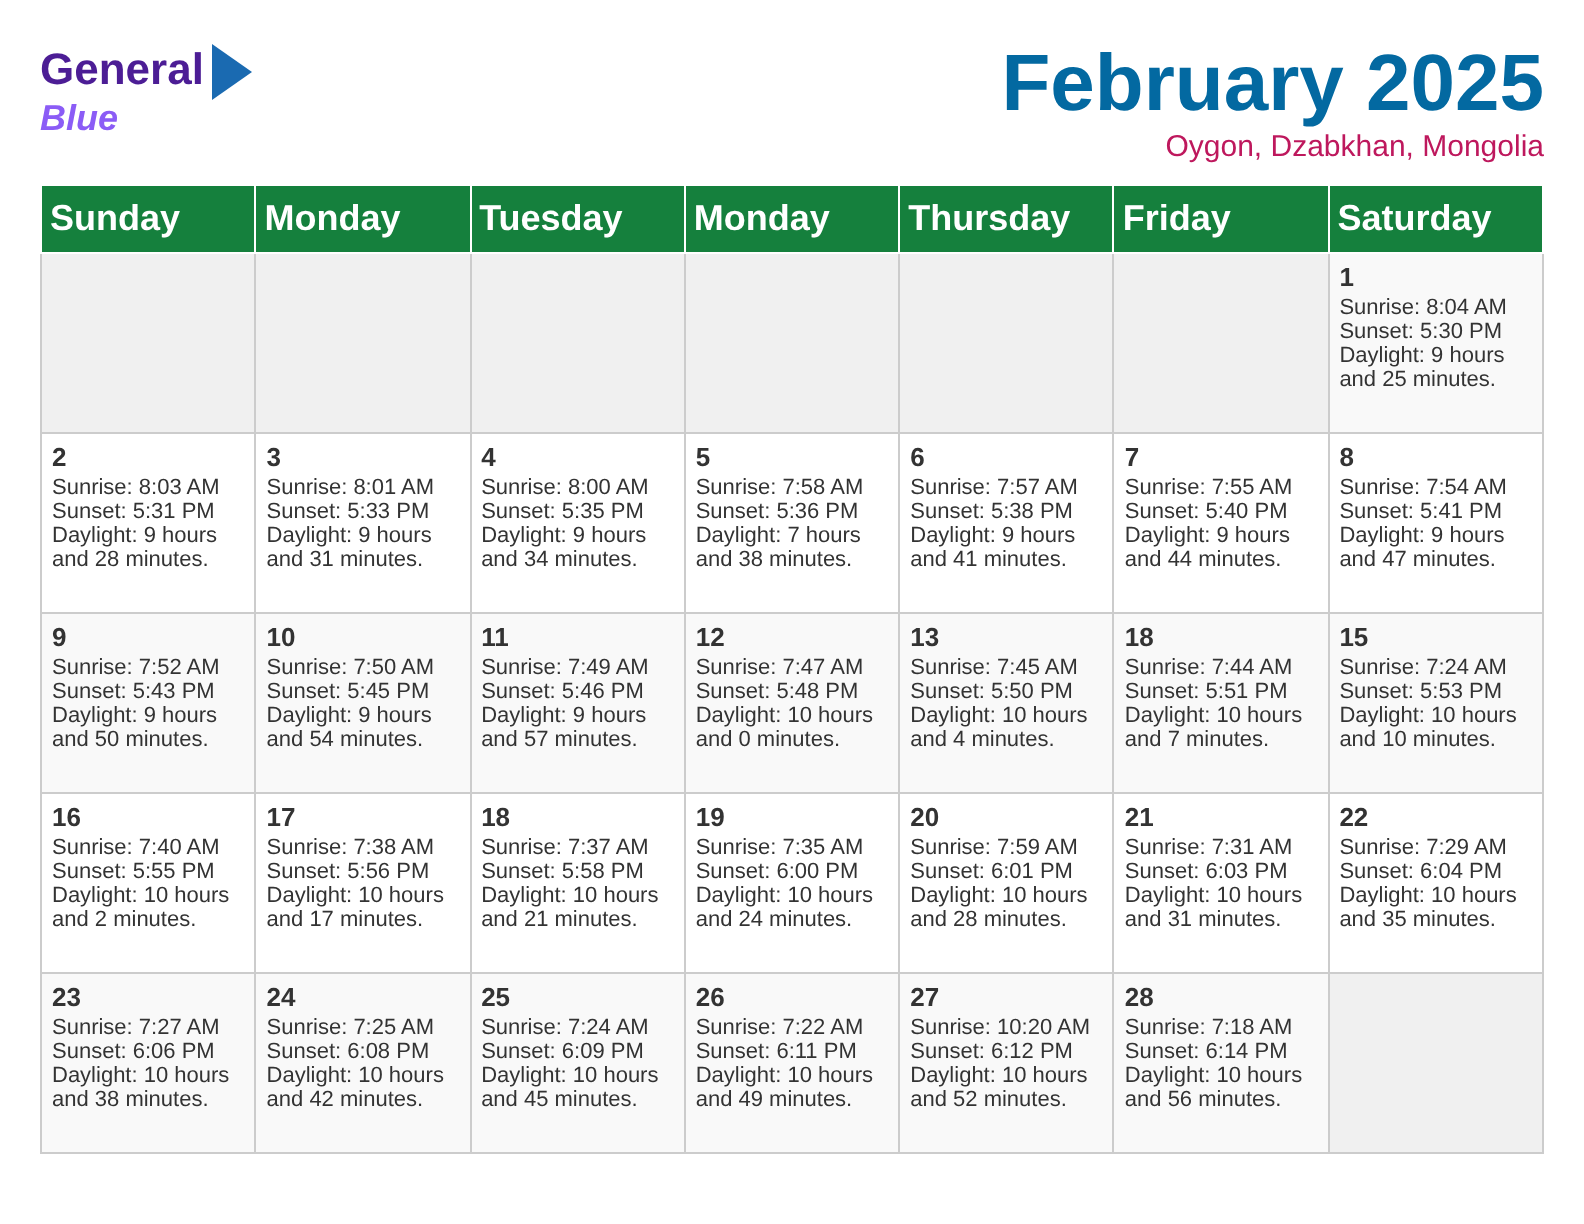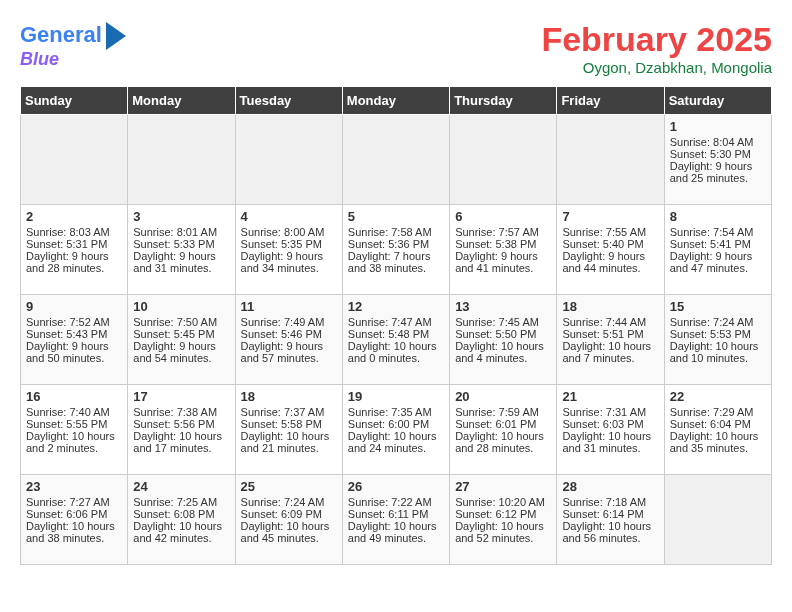--- a/index.html
+++ b/index.html
@@ -20,52 +20,52 @@
       display: flex;
       align-items: center;
     }
     .logo-text {
       font-size: 22px;
       font-weight: bold;
       color: #333;
       line-height: 1.1;
     }
     .logo-text span {
-      color: #3b82f6;
+      color: #4c1d95;
     }
     .logo-arrow {
       width: 0;
       height: 0;
       border-top: 14px solid transparent;
       border-bottom: 14px solid transparent;
       border-left: 20px solid #1a6ab1;
       margin-left: 4px;
       margin-top: 2px;
     }
     .title-block {
       text-align: right;
     }
     .month-title {
-      font-size: 34px;
+      font-size: 40px;
       font-weight: bold;
-      color: #ef4444;
+      color: #0369a1;
     }
     .location {
       font-size: 15px;
-      color: #15803d;
+      color: #be185d;
     }
     table {
       width: 100%;
       border-collapse: collapse;
       table-layout: fixed;
     }
     thead tr th {
-      background: #404040;
+      background: #15803d;
       color: #fff;
-      font-size: 13px;
+      font-size: 18px;
       font-weight: bold;
       padding: 6px 4px;
       text-align: left;
       border: 1px solid #fff;
     }
     tbody tr td {
       border: 1px solid #ccc;
       vertical-align: top;
       padding: 4px 5px;
       font-size: 11px;

